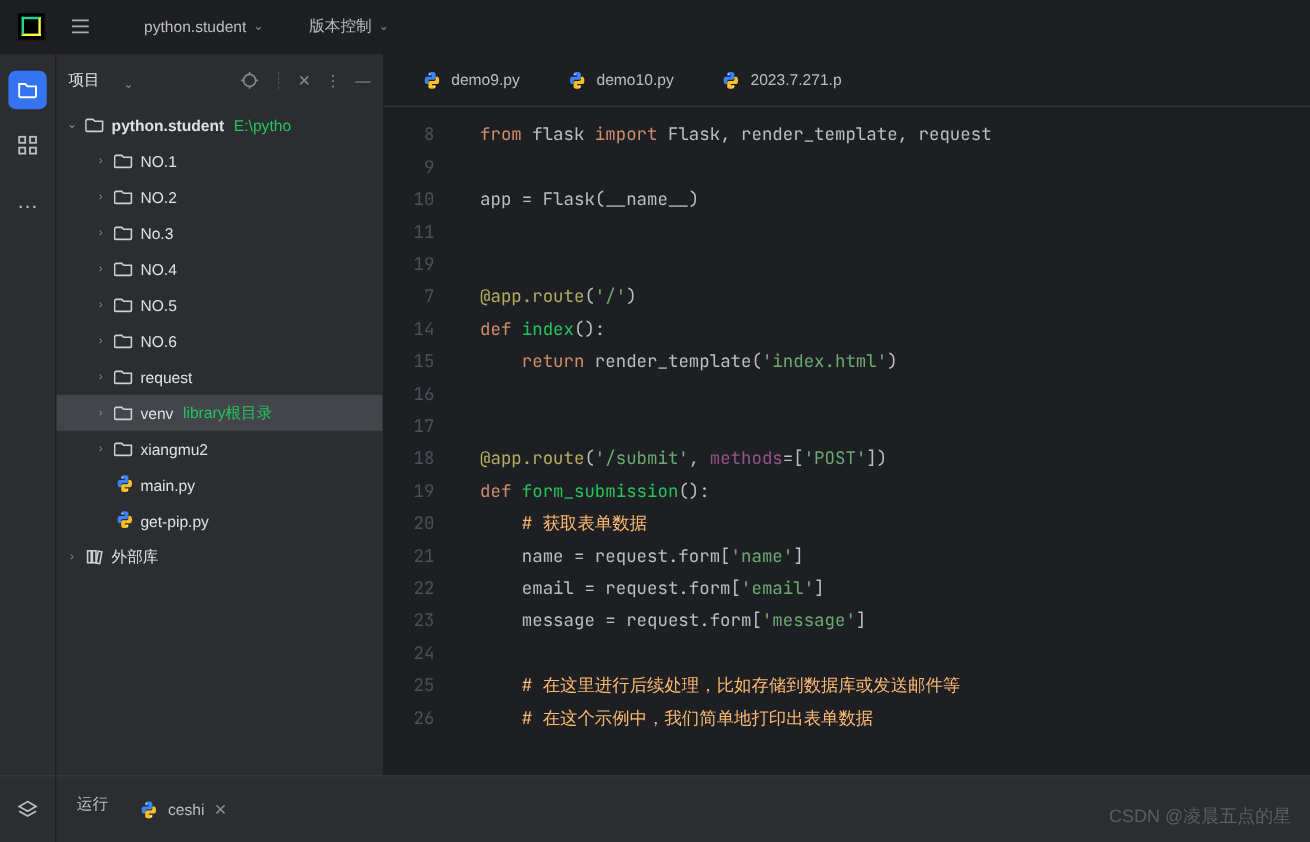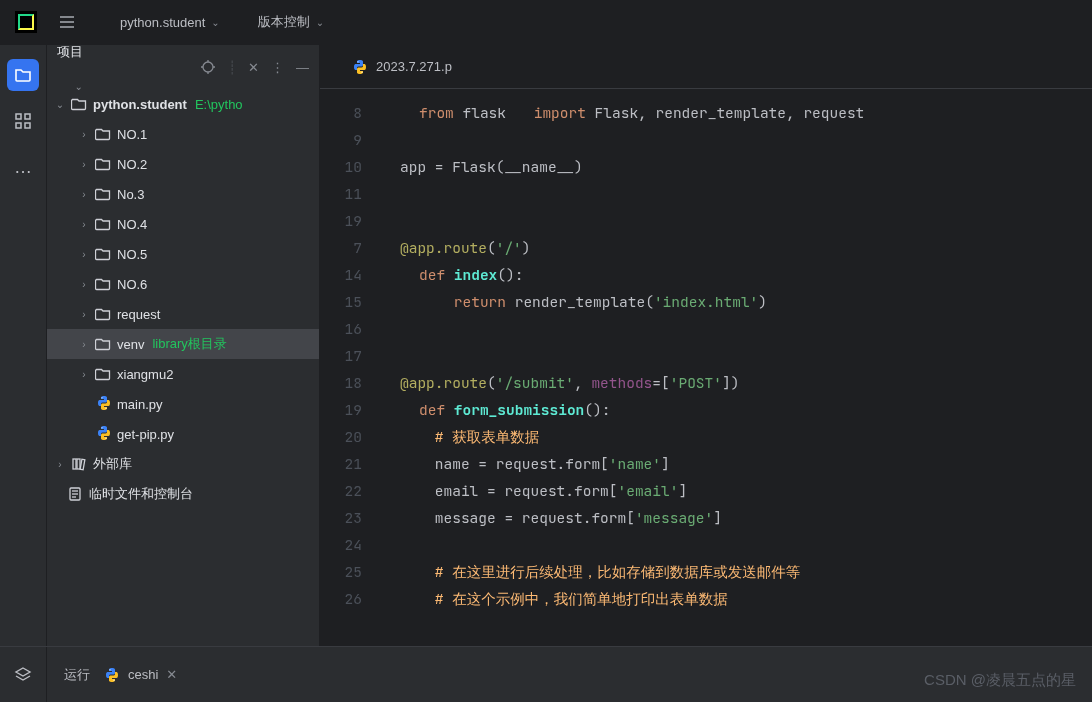--- a/index.html
+++ b/index.html
@@ -53,21 +53,21 @@
   display: flex;
   flex-direction: column;
 }
 .panel-header {
   height: 44px;
   display: flex;
   align-items: center;
   padding: 0 10px;
   gap: 8px;
 }
-.panel-title { font-weight: 500; display:flex; align-items:flex-end; gap:20px; color:#dfe1e5;flex-direction:column;}
+.panel-title { font-weight: 500; display:flex; align-items:flex-end; gap:20px; color:#dfe1e5;}
 .panel-tools { margin-left: auto; display: flex; gap: 12px; color:#868a91; align-items:center;}
 .panel-tools span { cursor: pointer; }
 .tree { flex:1; overflow:auto; padding-bottom:10px;}
 .tree-row {
   display: flex;
   align-items: center;
   height: 30px;
   padding-left: 8px;
   cursor: pointer;
   gap: 4px;
@@ -81,43 +81,43 @@
 .tree-row .hint { color:#22c55e; margin-left:4px; }
 .folder-icon { color:#ced0d6; }
 .py-icon-wrap { display:inline-flex; width:16px;height:16px; }
 .py-icon { width:16px; height:16px; }
 .editor-area { flex:1; display:flex; flex-direction:column; background:#1e1f22; overflow:hidden;}
 .tab-bar { height:44px; display:flex; align-items:center; padding-left:12px; gap:0; border-bottom:1px solid #393b40;}
 .tab { display:flex; align-items:center; gap:8px; padding:0 20px; height:44px; cursor:pointer; color:#bcbec4;}
 .code-area { flex:1; display:flex; overflow:auto; font-family:"JetBrains Mono",Consolas,monospace; font-size:14.5px; line-height:27px;}
 .gutter { width:60px; text-align:right; padding-right:18px; color:#4b5059; user-select:none; padding-top:10px;}
 .code { padding-top:10px; padding-left:20px; white-space:pre;}
-.kw { color:#cf8e6d;margin-left:19px; }
-.fn { color:#5eead4;font-weight:bold; }
+.kw { color:#cf8e6d; }
+.fn { color:#22c55e; }
 .dec { color:#b3ae60; }
 .str { color:#6aab73; }
 .cmt { color:#fdba74; }
 .par { color:#bcbec4; }
 .self { color:#94558d; }
 .bottom-bar {
   height:56px;
   border-top:1px solid #393b40;
   display:flex;
   align-items:center;
   padding-left:12px;
   gap:10px;
   position:relative;
   background:#2b2d30;
 }
 .bottom-rail {
   width:47px; height:56px; display:flex; align-items:center; justify-content:center;
   border-right:1px solid #1e1f22;
   position:absolute; left:0; top:0;
 }
-.bottom-content { margin-left:52px; display:flex; align-items:center; gap:4px;}
+.bottom-content { margin-left:52px; display:flex; align-items:flex-start; gap:16px;}
 .run-tab { display:flex; align-items:center; gap:8px; padding:6px 10px; border-radius:4px;}
 .watermark { position:absolute; right:16px; bottom:12px; color:#5a5e66; font-size:15px;}
 svg { display:block; }
 </style>
 </head>
 <body>
 
 <div class="top-bar">
   <div class="logo">
       <div class="logo-inner"></div>
@@ -301,36 +301,47 @@
           <span class="arrow">›</span>
           <span class="ficon">
             <svg width="16" height="16" viewBox="0 0 16 16" fill="none" stroke="#ced0d6" stroke-width="1.3">
               <rect x="2" y="3" width="3" height="10"></rect>
               <rect x="6" y="3" width="3" height="10"></rect>
               <rect x="10" y="3.5" width="3" height="10" transform="rotate(10 11.5 8.5)"></rect>
             </svg>
           </span>
           <span class="name">外部库</span>
         </div>
-        <div class="tree-row" style="padding-left:20px;">
-          <span class="ficon">
-            <svg width="16" height="16" viewBox="0 0 16 16" fill="none" stroke="#ced0d6" stroke-width="1.3">
-              <rect x="3" y="2" width="10" height="12" rx="1"></rect>
-              <line x1="5" y1="5" x2="11" y2="5"></line>
-              <line x1="5" y1="8" x2="11" y2="8"></line>
-              <line x1="5" y1="11" x2="9" y2="11"></line>
-            </svg>
-          </span>
-          <span class="name">临时文件和控制台</span>
-        </div>
       </div>
   </div>
 
   <div class="editor-area">
     <div class="tab-bar" id="tabs">
+        <div class="tab">
+          <span class="py-icon-wrap">
+            <svg class="py-icon" viewBox="0 0 16 16">
+              <path fill="#3b82f6" d="M8 1c-3 0-3 1.5-3 1.5V4h3v1H3.5S2 5 2 8s1.5 3 1.5 3H5v-2s0-1.5 1.5-1.5h3S11 7.5 11 6V2.5S11 1 8 1z"></path>
+              <circle cx="6" cy="2.8" r=".6" fill="#fff"></circle>
+              <path fill="#fbbf24" d="M8 15c3 0 3-1.5 3-1.5V12H8v-1h4.5S14 11 14 8s-1.5-3-1.5-3H11v2s0 1.5-1.5 1.5h-3S5 8.5 5 10v3.5S5 15 8 15z"></path>
+              <circle cx="10" cy="13.2" r=".6" fill="#fff"></circle>
+            </svg>
+          </span>
+          <span>demo9.py</span>
+        </div>
+        <div class="tab">
+          <span class="py-icon-wrap">
+            <svg class="py-icon" viewBox="0 0 16 16">
+              <path fill="#3b82f6" d="M8 1c-3 0-3 1.5-3 1.5V4h3v1H3.5S2 5 2 8s1.5 3 1.5 3H5v-2s0-1.5 1.5-1.5h3S11 7.5 11 6V2.5S11 1 8 1z"></path>
+              <circle cx="6" cy="2.8" r=".6" fill="#fff"></circle>
+              <path fill="#fbbf24" d="M8 15c3 0 3-1.5 3-1.5V12H8v-1h4.5S14 11 14 8s-1.5-3-1.5-3H11v2s0 1.5-1.5 1.5h-3S5 8.5 5 10v3.5S5 15 8 15z"></path>
+              <circle cx="10" cy="13.2" r=".6" fill="#fff"></circle>
+            </svg>
+          </span>
+          <span>demo10.py</span>
+        </div>
         <div class="tab">
           <span class="py-icon-wrap">
             <svg class="py-icon" viewBox="0 0 16 16">
               <path fill="#3b82f6" d="M8 1c-3 0-3 1.5-3 1.5V4h3v1H3.5S2 5 2 8s1.5 3 1.5 3H5v-2s0-1.5 1.5-1.5h3S11 7.5 11 6V2.5S11 1 8 1z"></path>
               <circle cx="6" cy="2.8" r=".6" fill="#fff"></circle>
               <path fill="#fbbf24" d="M8 15c3 0 3-1.5 3-1.5V12H8v-1h4.5S14 11 14 8s-1.5-3-1.5-3H11v2s0 1.5-1.5 1.5h-3S5 8.5 5 10v3.5S5 15 8 15z"></path>
               <circle cx="10" cy="13.2" r=".6" fill="#fff"></circle>
             </svg>
           </span>
           <span>2023.7.271.p</span>

